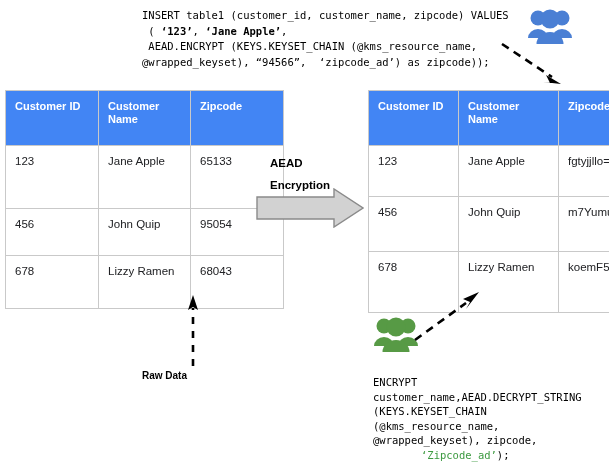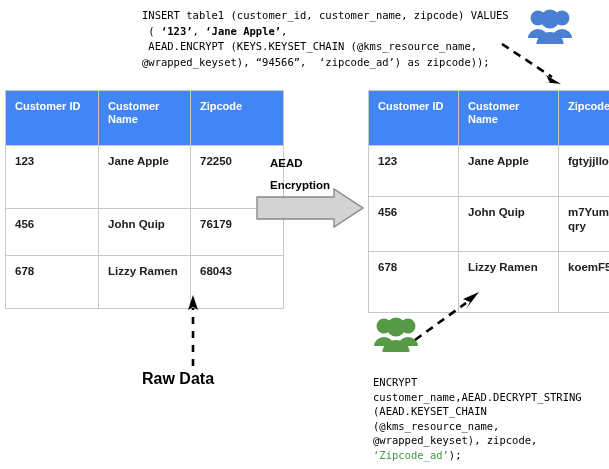--- a/index.html
+++ b/index.html
@@ -31,21 +31,21 @@
     text-align: left;
   }
   #insert-statement .bold-lit { font-weight: bold; }
 
   #select-statement {
     left: 373px;
     top: 375px;
     font-size: 10.5px;
     line-height: 14.5px;
   }
-  #select-statement .green-lit { color: #3c9a40; }
+  #select-statement .green-lit { color: #3c9a40; margin-left: 48px; }
 
   
   .data-table {
     position: absolute;
     border-collapse: collapse;
     table-layout: fixed;
     background: #ffffff;
     font-family: "Liberation Sans", sans-serif;
   }
   .data-table th {
@@ -55,21 +55,21 @@
     font-weight: bold;
     text-align: left;
     vertical-align: top;
     padding: 9px 8px 9px 9px;
     border: 1px solid #c9c9c9;
     line-height: 13px;
   }
   .data-table td {
     color: #202124;
     font-size: 11.5px;
-    font-weight: bold;
+    font-weight: normal;
     text-align: left;
     vertical-align: top;
     padding: 9px 8px 9px 9px;
     border: 1px solid #c9c9c9;
     line-height: 13.5px;
   }
 
   #table-raw { left: 5px; top: 90px; width: 224px; }
   #table-raw th:nth-child(1), #table-raw td:nth-child(1) { width: 75px; }
   #table-raw th:nth-child(2), #table-raw td:nth-child(2) { width: 74px; }
@@ -105,21 +105,21 @@
     top: 188px;
     width: 108px;
     height: 40px;
   }
 
   
   #raw-data-label {
     position: absolute;
     left: 142px;
     top: 370px;
-    font-size: 16px;
+    font-size: 10px;
     font-weight: bold;
     color: #000000;
   }
   #raw-data-arrow {
     position: absolute;
     left: 178px;
     top: 294px;
     width: 30px;
     height: 74px;
   }
@@ -187,26 +187,26 @@
       <tr>
         <th>Customer ID</th>
         <th>Customer Name</th>
         <th>Zipcode</th>
       </tr>
     </thead>
     <tbody>
       <tr>
         <td>123</td>
         <td>Jane Apple</td>
-        <td>72250</td>
+        <td>65133</td>
       </tr>
       <tr>
         <td>456</td>
         <td>John Quip</td>
-        <td>76179</td>
+        <td>95054</td>
       </tr>
       <tr>
         <td>678</td>
         <td>Lizzy Ramen</td>
         <td>68043</td>
       </tr>
     </tbody>
   </table>
 
   <div id="aead-label">AEAD
@@ -260,18 +260,18 @@
     </g>
   </svg>
 
   <svg id="select-arrow" viewBox="0 0 72 52">
     <line x1="2" y1="50" x2="53" y2="13" stroke="#000000" stroke-width="2.6" stroke-dasharray="8,6"></line>
     <polygon points="66,2 50,9 57,12 53,19" fill="#000000"></polygon>
   </svg>
 
   <div id="select-statement" class="code-block"><span>ENCRYPT</span>
 <span>customer_name,AEAD.DECRYPT_STRING</span>
-<span>(AEAD.KEYSET_CHAIN</span>
+<span>(KEYS.KEYSET_CHAIN</span>
 <span>(@kms_resource_name,</span>
 <span>@wrapped_keyset), zipcode,</span>
 <span class="green-lit">‘Zipcode_ad’</span><span>);</span></div>
 
 </div>
 
 </body></html>

